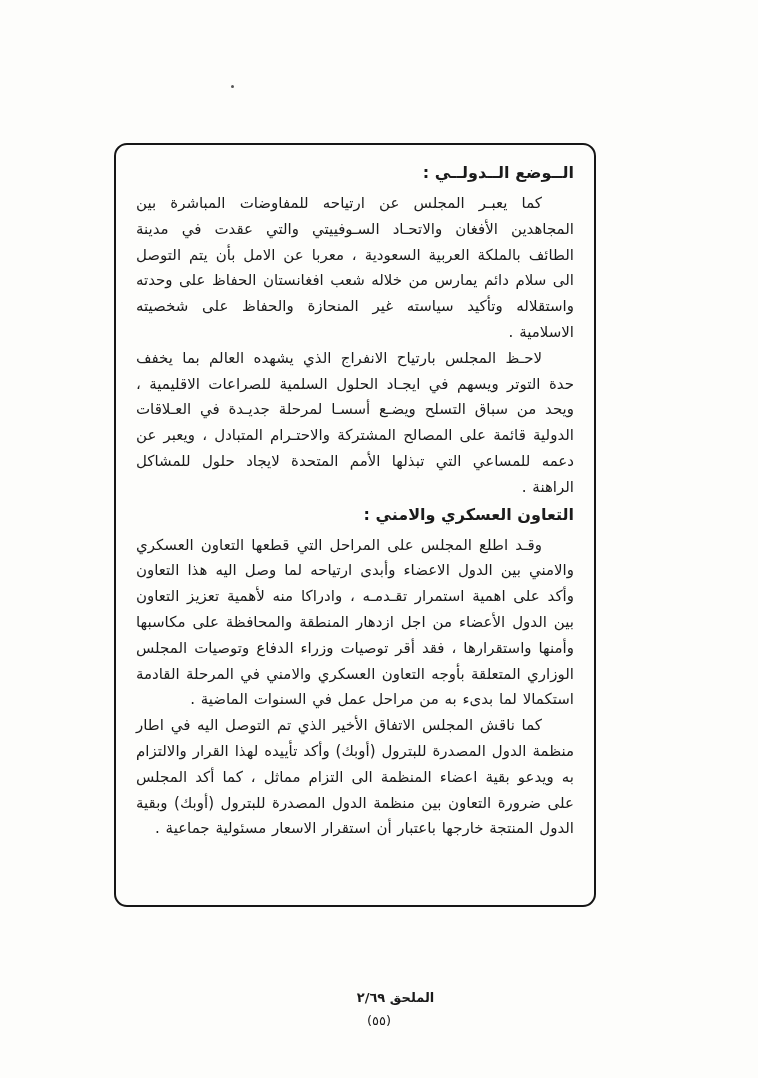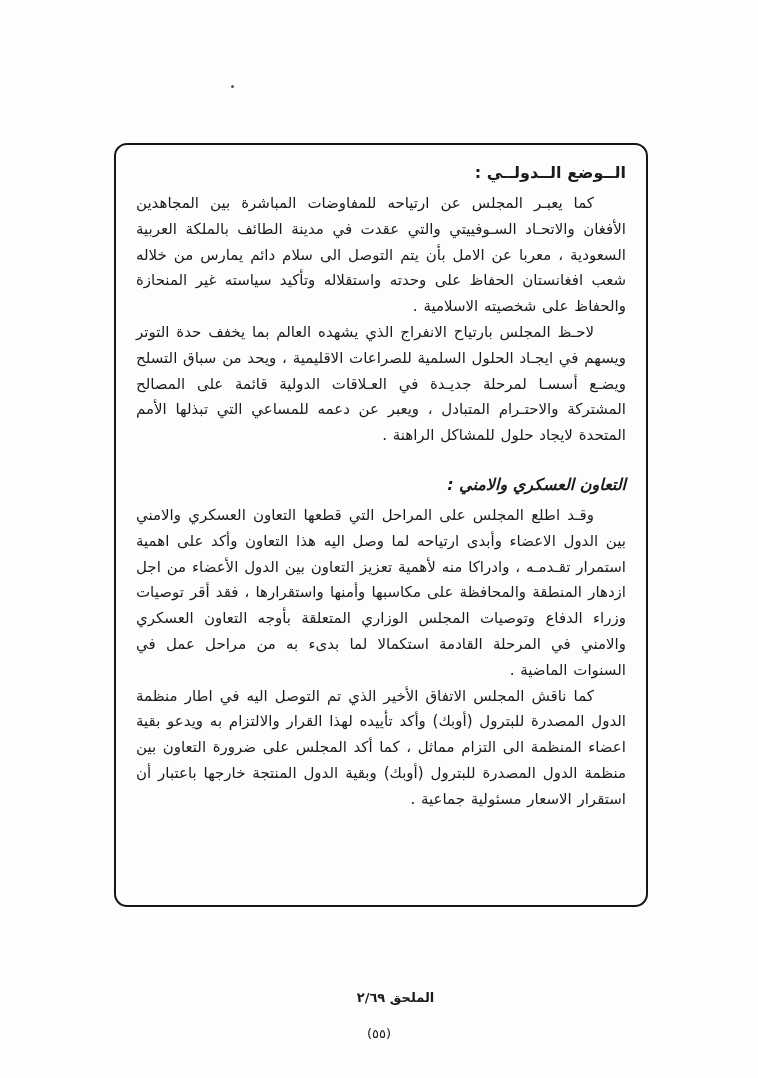--- a/index.html
+++ b/index.html
@@ -21,39 +21,38 @@
       top: 85px;
       width: 3px;
       height: 3px;
       border-radius: 50%;
       background: #555;
     }
     .frame {
       position: absolute;
       left: 114px;
       top: 143px;
-      width: 534px;
+      width: 482px;
       height: 764px;
       box-sizing: border-box;
       border: 2px solid #161616;
       border-radius: 13px;
       padding: 14px 20px 14px 20px;
       direction: rtl;
       unicode-bidi: embed;
     }
     .heading {
       font-size: 16px;
       font-weight: bold;
       margin: 2px 0 6px 0;
       line-height: 1.5;
       text-align: right;
     }
     .heading.mt {
-      margin-top: 24px;
-      font-style: italic;
+      margin-top: 2px;
     }
     p.para {
       font-size: 15px;
       line-height: 1.72;
       margin: 0;
       text-align: justify;
       text-indent: 32px;
       word-spacing: 1px;
     }
     .footer {
@@ -65,21 +64,21 @@
       direction: rtl;
     }
     .annex {
       font-size: 13px;
       font-weight: bold;
       line-height: 1.3;
       margin-left: 33px;
     }
     .pagenum {
       font-size: 13px;
-      margin-top: 19px;
+      margin-top: 6px;
       line-height: 1.3;
     }
   </style>
 </head>
 <body>
 
 <div class="page">
 
   <div class="artifact-dot"></div>
 

